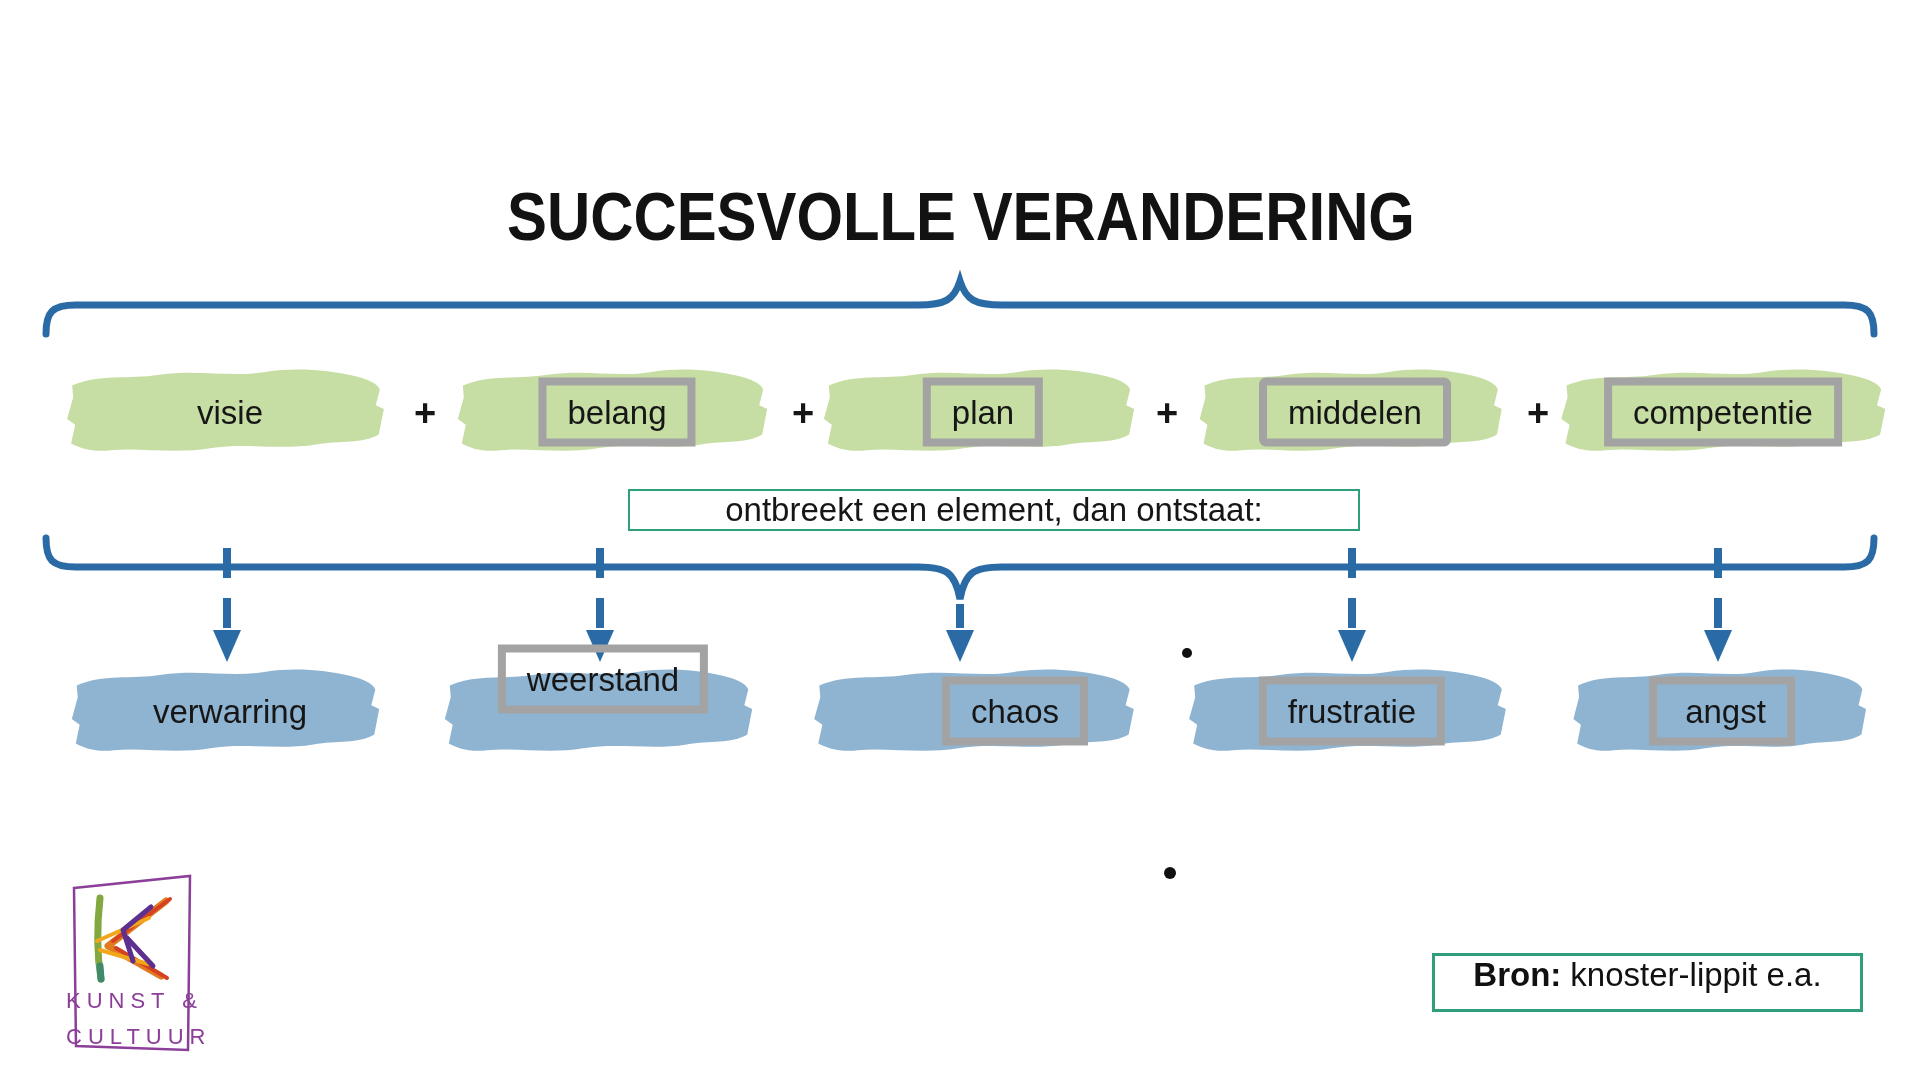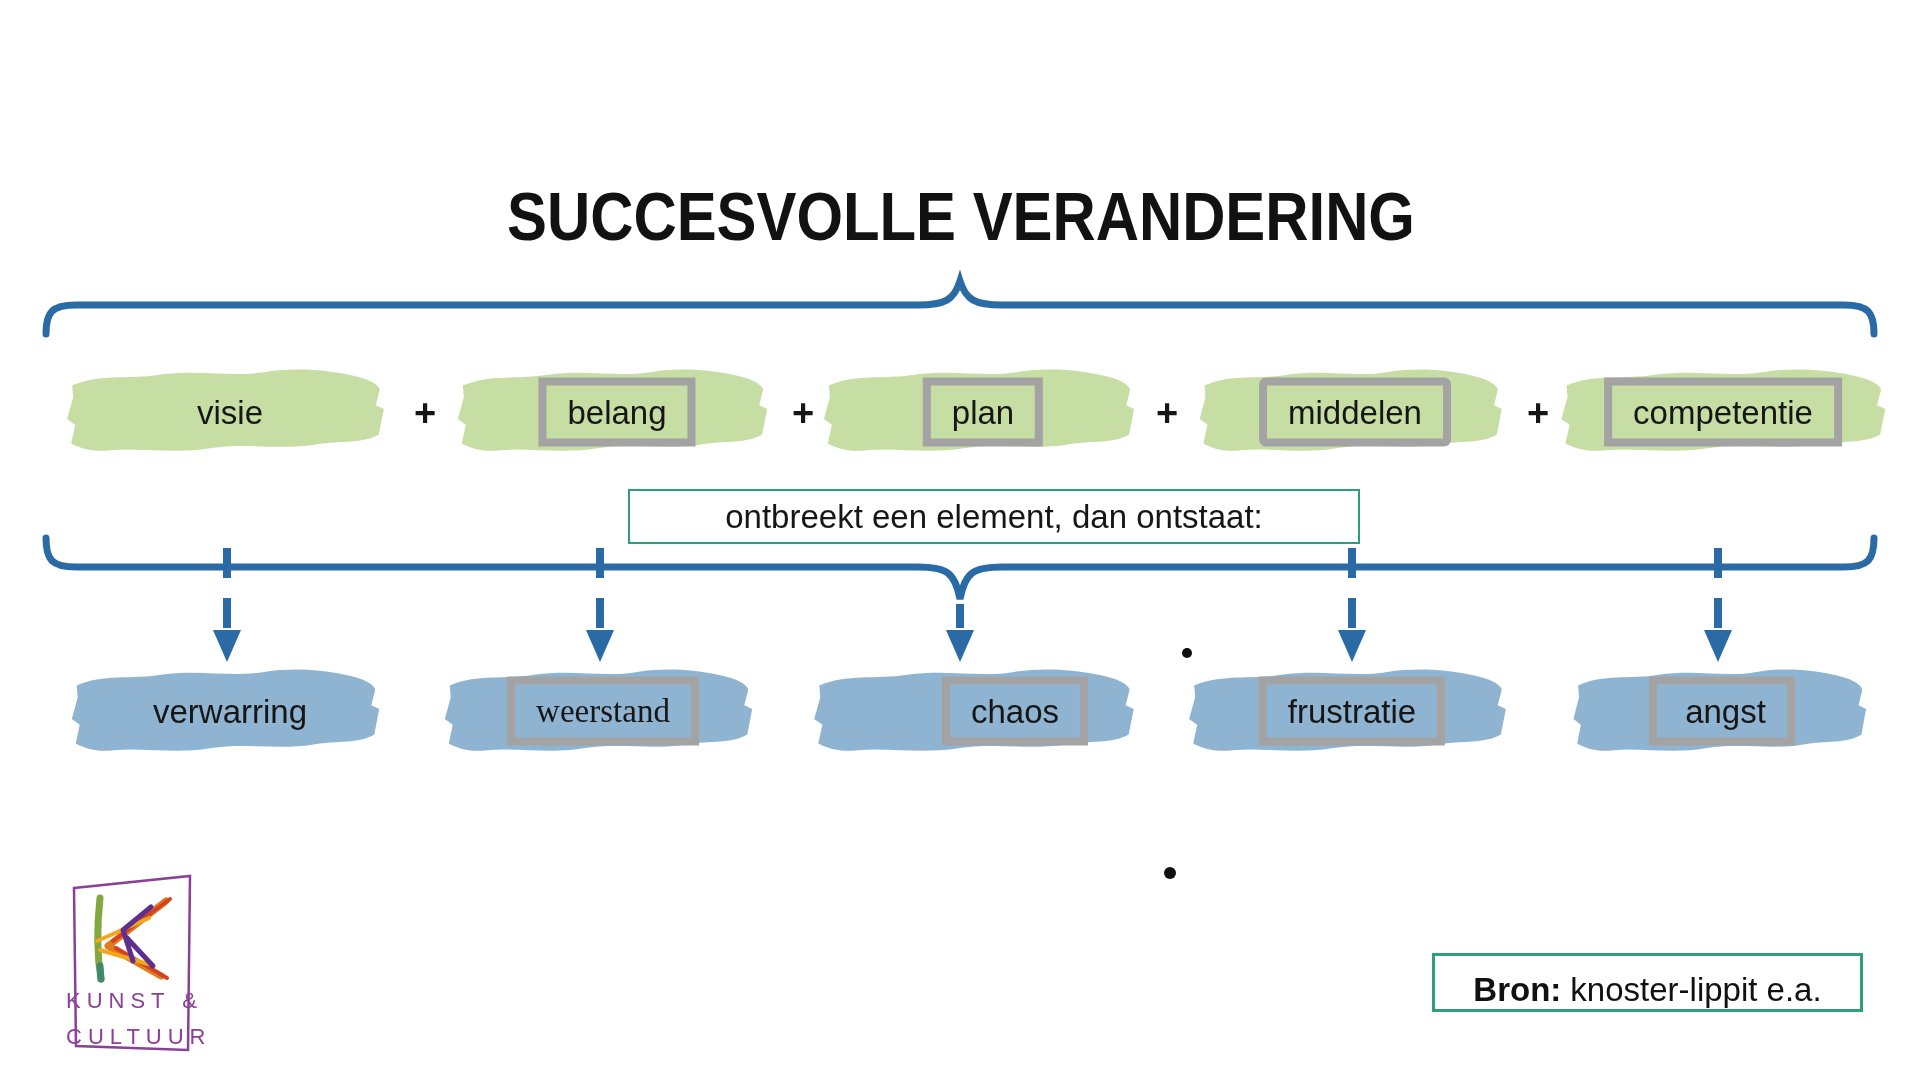--- a/index.html
+++ b/index.html
@@ -17,29 +17,29 @@
   .word {
     position:absolute; transform:translate(-50%,-50%);
     font-size:33px; color:#161616; white-space:nowrap; line-height:1;
   }
   .word.boxed { border:8px solid #a3a3a3; padding:10px 21px; }
   .plus {
     position:absolute; transform:translate(-50%,-50%);
     font-size:38px; font-weight:600; color:#161616; line-height:1;
   }
   .note-box {
-    position:absolute; left:628px; top:489px; width:732px; height:55px;
+    position:absolute; left:628px; top:489px; width:732px; height:42px;
     border:2px solid #2f9e7c; background:#ffffff; box-sizing:border-box;
     display:flex; align-items:center; justify-content:center;
     font-size:33px; color:#161616; white-space:nowrap;
   }
   .source-box {
     position:absolute; left:1432px; top:953px; width:431px; height:59px;
     border:3px solid #2f9e7c; background:#ffffff; box-sizing:border-box;
-    display:flex; align-items:flex-end; justify-content:center;
+    display:flex; align-items:flex-start; justify-content:center;
     font-size:33px; color:#111111; white-space:nowrap;
   }
   .source-box .prefix { font-weight:700; margin-right:9px; }
   .logo-text {
     position:absolute; color:#8b3f98; font-weight:500;
     letter-spacing:6px; font-size:22px; line-height:1; white-space:nowrap;
   }
 </style>
 </head>
 <body>
@@ -116,21 +116,21 @@
   <div class="word boxed" style="left:1723px; top:412px;">competentie</div>
 
   <div class="plus" style="left:425px;  top:413px;">+</div>
   <div class="plus" style="left:803px;  top:413px;">+</div>
   <div class="plus" style="left:1167px; top:413px;">+</div>
   <div class="plus" style="left:1538px; top:413px;">+</div>
 
   <div class="note-box">ontbreekt een element, dan ontstaat:</div>
 
   <div class="word" style="left:230px;  top:711px;">verwarring</div>
-  <div class="word boxed" style="left:603px;  top:711px;font-family:Liberation Serif, serif;">weerstand</div>
+  <div class="word boxed" style="left:603px;  top:679px;">weerstand</div>
   <div class="word boxed" style="left:979px;  top:711px;margin-left:36px;">chaos</div>
   <div class="word boxed" style="left:1352px; top:711px;">frustratie</div>
   <div class="word boxed" style="left:1722px; top:711px;padding-left:28px;">angst</div>
 
   <div class="source-box">
     <span class="prefix">Bron:</span>
     <span>knoster-lippit e.a.</span>
   </div>
 
   <div class="logo-text" style="left:66px; top:990px;">KUNST &amp;</div>

